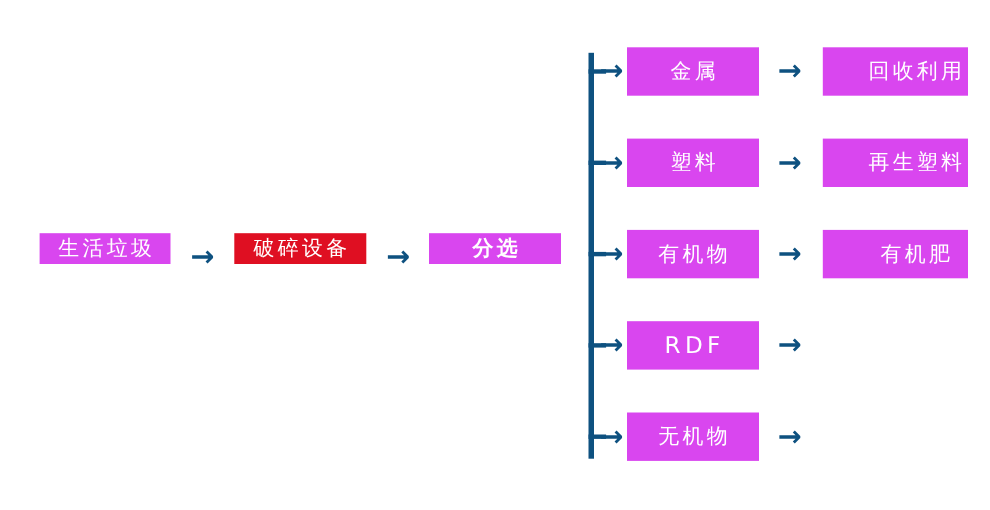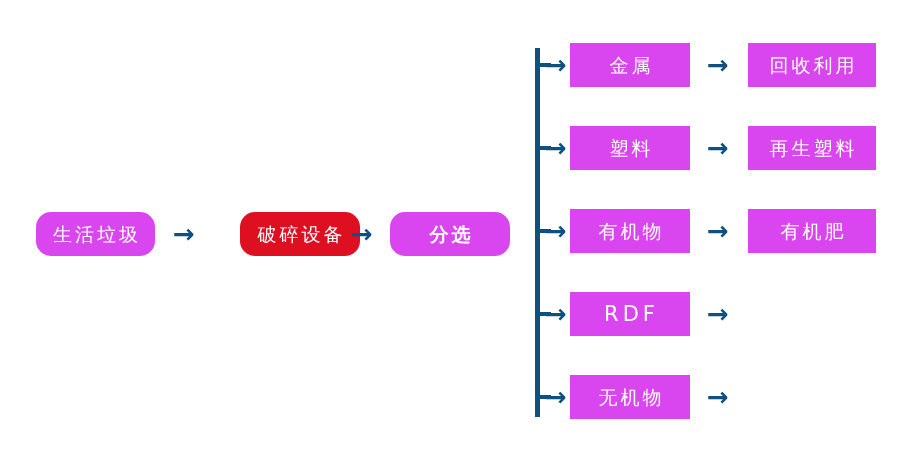--- a/index.html
+++ b/index.html
@@ -28,23 +28,23 @@
     letter-spacing: 3px;
     text-indent: 3px;
     font-weight: 400;
     line-height: 1;
     white-space: nowrap;
   }
   .node.blue { background: #d946ef; }
   .node.red  { background: #df0f22; }
 
   
-  .main-row { top: 212px; height: 44px; border-radius: 15px; }
+  .main-row { top: 212px; height: 28px; }
   #node-waste     { left: 36px;  width: 119px; }
-  #node-crusher   { left: 213px; width: 120px; margin-left: 27px; }
+  #node-crusher   { left: 213px; width: 120px; }
   #node-sorting   { left: 390px; width: 120px; font-weight: bold; }
 
   
   .arrow {
     position: absolute;
     color: #0e5180;
     font-size: 26px;
     line-height: 1;
     font-family: "DejaVu Sans", sans-serif;
     font-weight: bold;
@@ -109,22 +109,23 @@
     justify-content: center;
     color: #0e5180;
     font-size: 26px;
     font-weight: bold;
     line-height: 1;
   }
   .prod-node {
     position: absolute;
     left: 748px;
     top: 0;
-    width: 128px;
+    width: 96px;
     height: 44px;
+    padding-left: 36px;
   }
   .node.latin { letter-spacing: 4px; font-size: 21px; }
 </style>
 </head>
 <body>
 
 <div id="diagram">
 
   <div class="node blue main-row" id="node-waste">生活垃圾</div>
 

